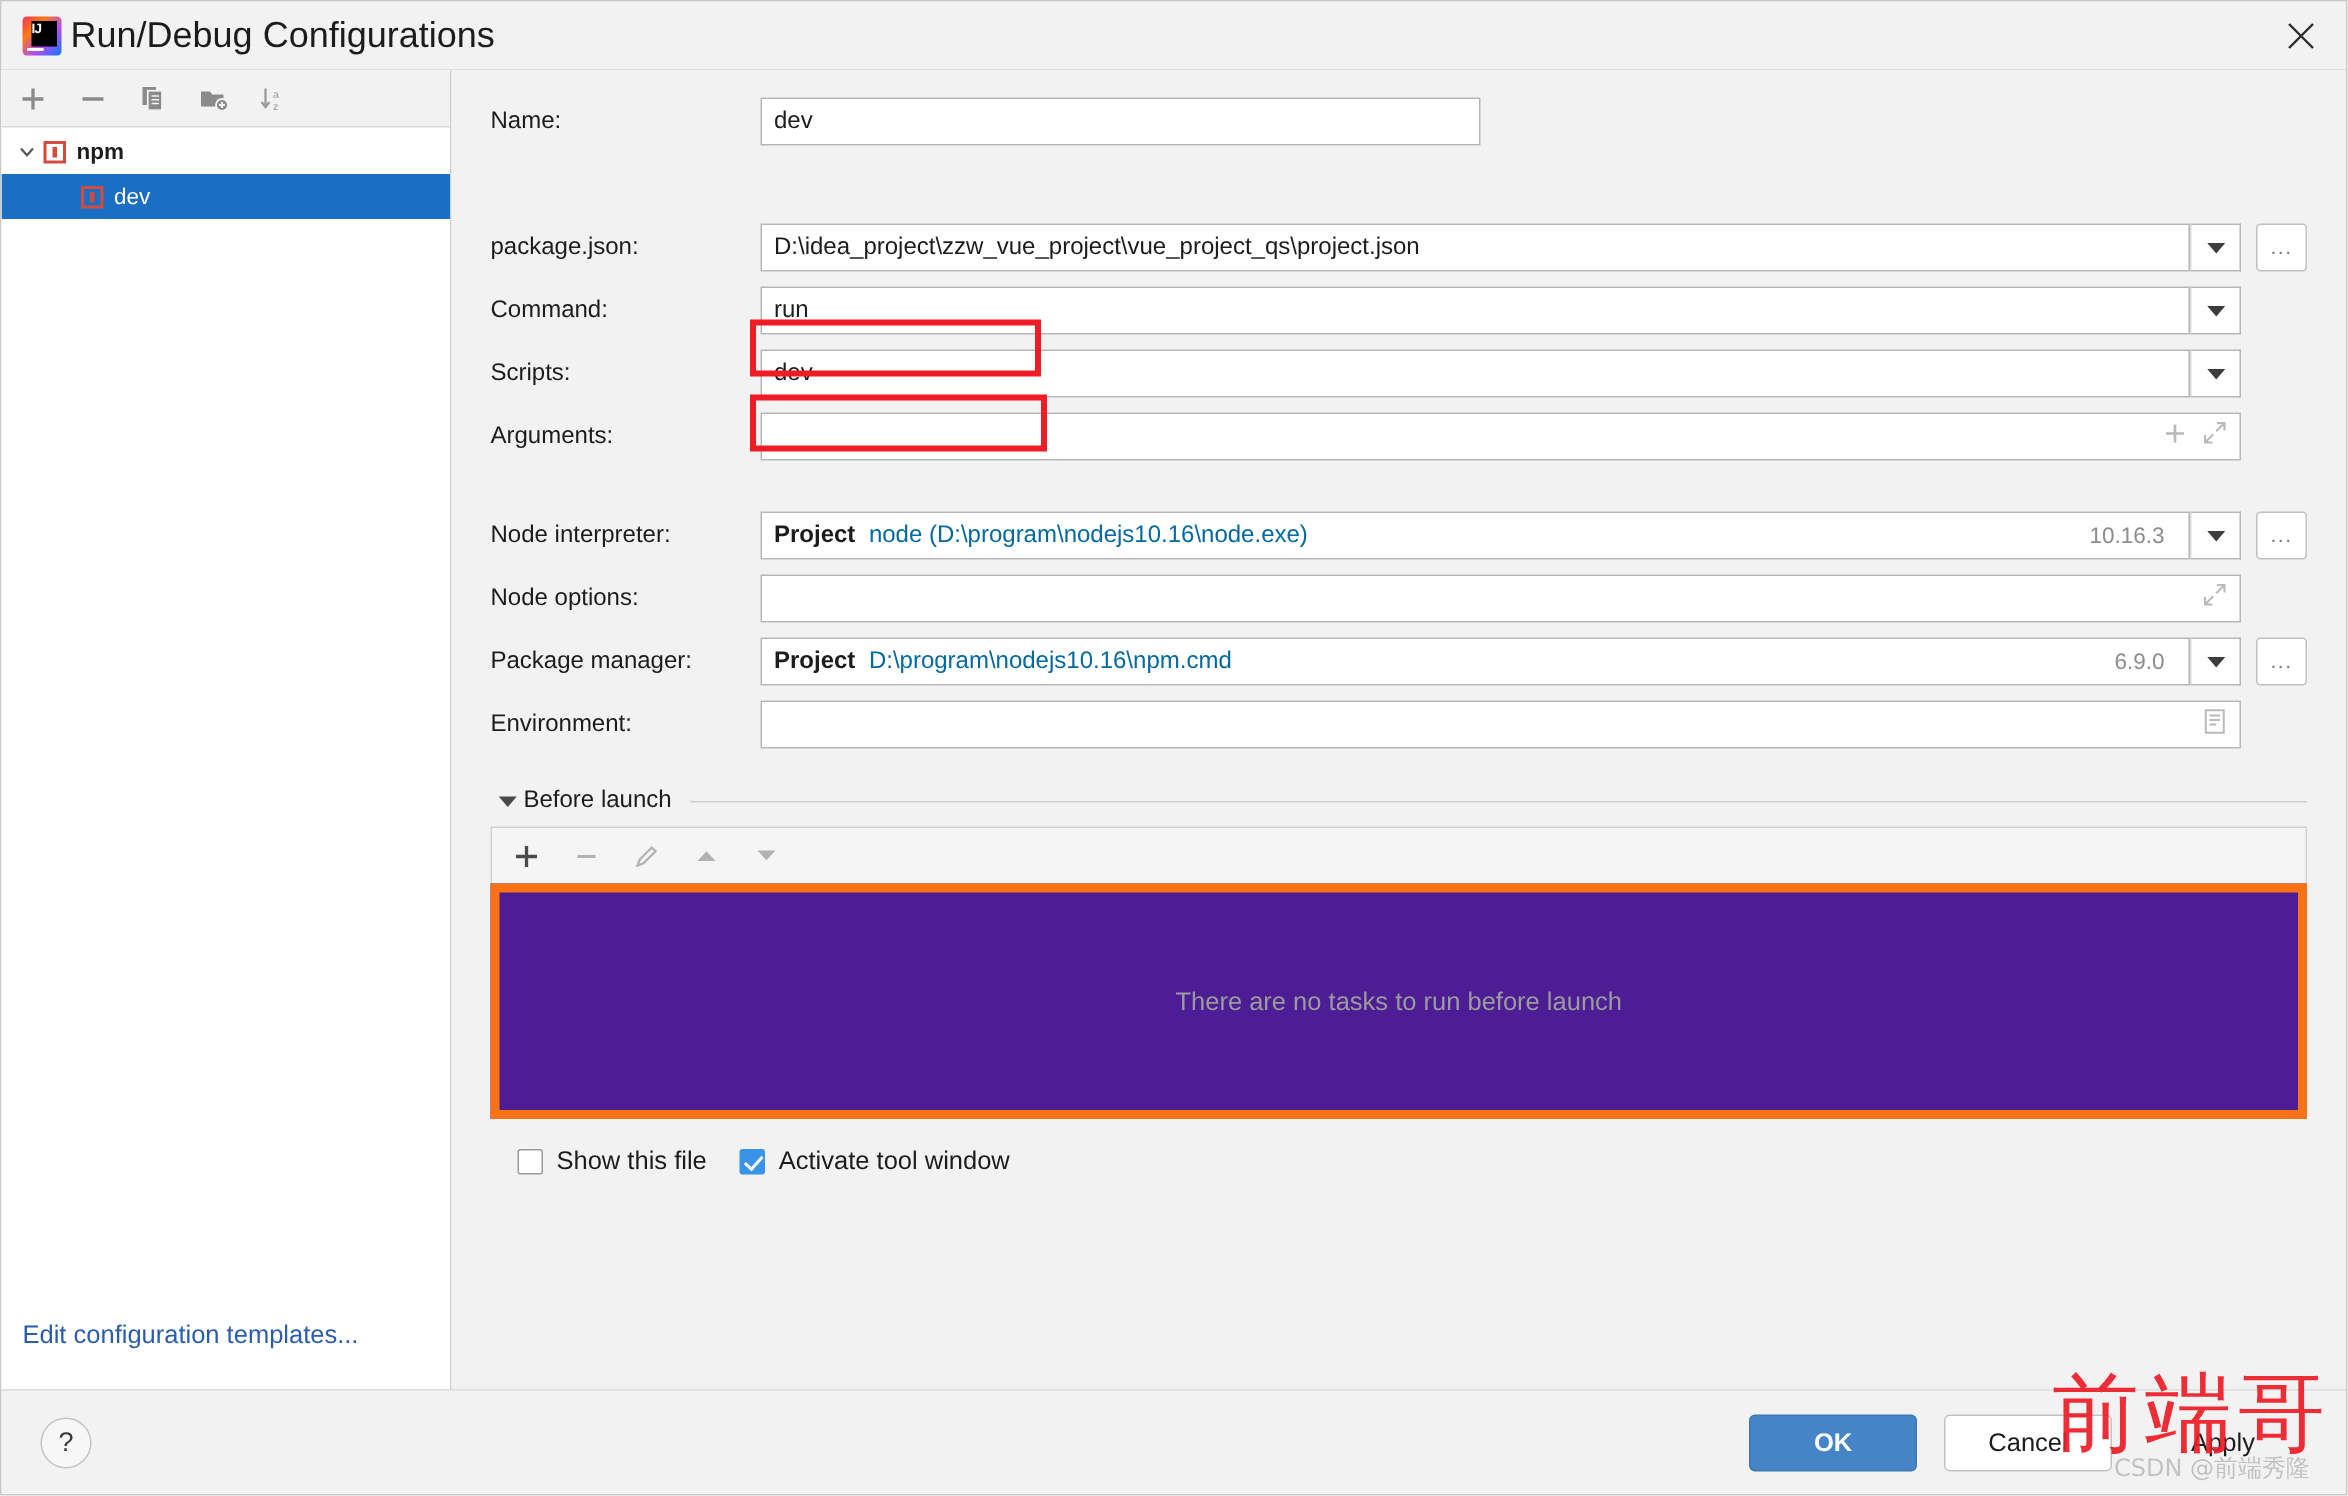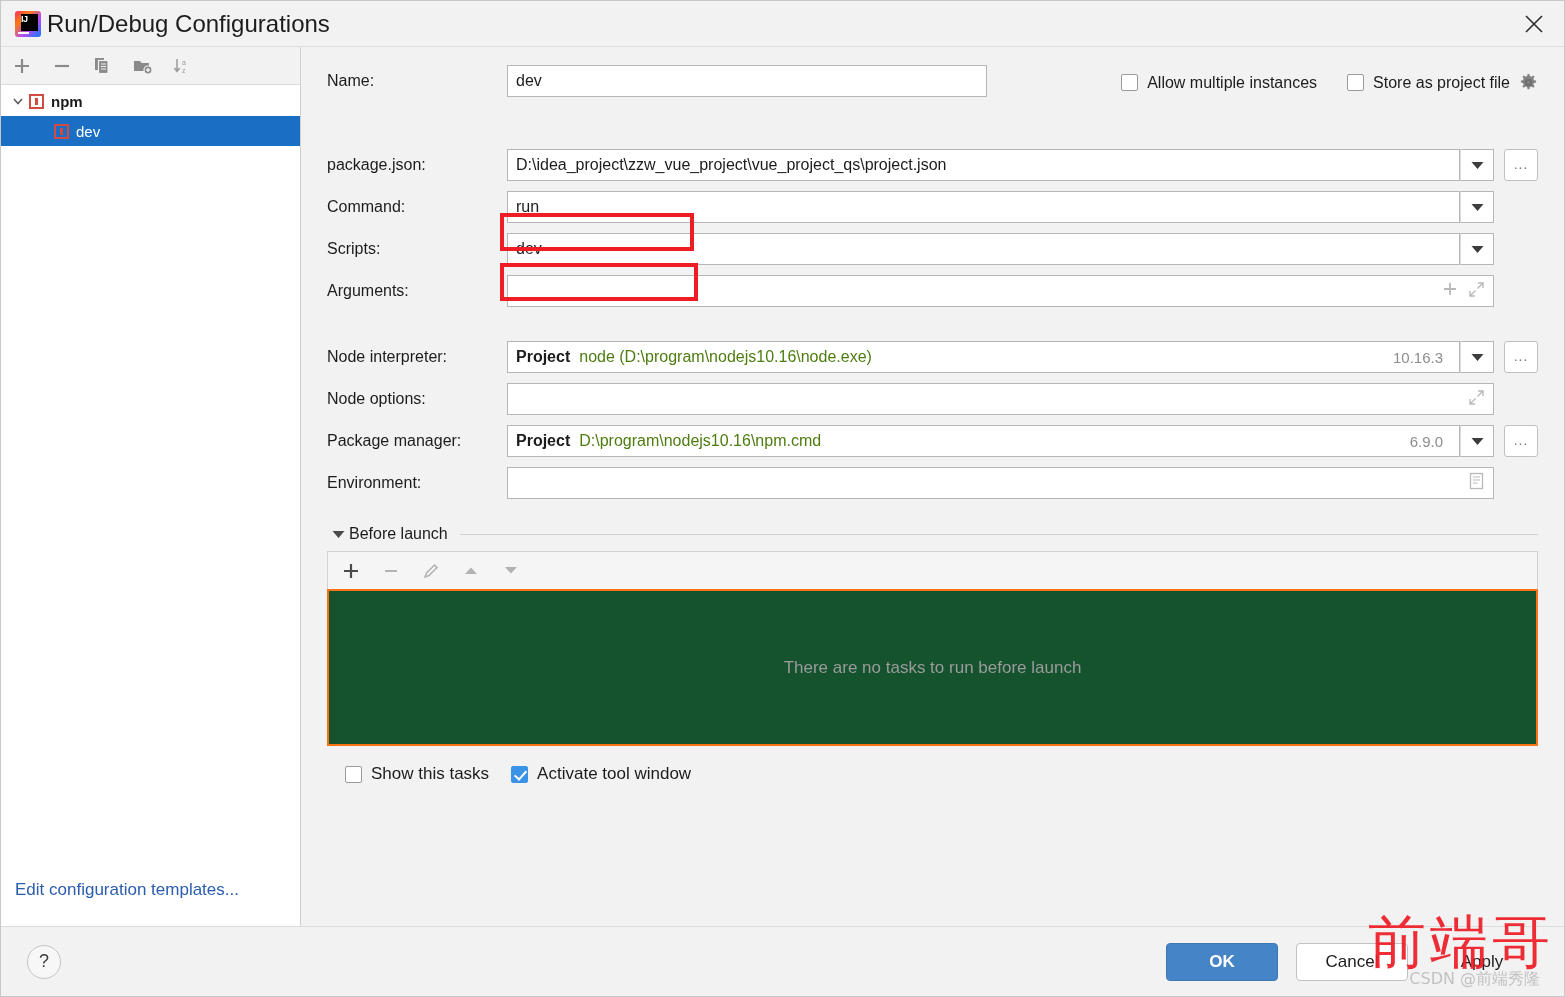--- a/index.html
+++ b/index.html
@@ -186,21 +186,21 @@
     background: #ffffff;
     border: 1px solid #b6b6b6;
     display: flex;
     align-items: center;
     padding: 0 8px;
     font-size: 16px;
     color: #1c1c1c;
     min-width: 0;
   }
   .field .val { white-space: nowrap; overflow: hidden; text-overflow: ellipsis; }
-  .field .muted { color: #4d7c0f; }
+  .field .muted { color: #0369a1; }
   .field .bold { font-weight: bold; margin-right: 9px; }
   .field .ver { color: #8d8d8d; margin-left: auto; padding-right: 8px; font-size: 15px; }
   .field .tail-ico { margin-left: auto; display:flex; align-items:center; gap: 10px; color:#b9b9b9; }
 
   .combo-arrow {
     width: 34px; height: 32px;
     flex: 0 0 34px;
     border: 1px solid #b6b6b6;
     border-left: none;
     background: #ffffff;
@@ -279,22 +279,22 @@
     border-bottom: none;
     display: flex;
     align-items: center;
     padding-left: 10px;
     gap: 14px;
   }
   .bl-ico { width: 26px; height: 26px; display:flex; align-items:center; justify-content:center; color:#b2b2b2; }
   .bl-ico.active { color: #4a4a4a; }
   .bl-list {
     height: 157px;
-    background: #14532d;
-    border: 2px solid #f97316;
+    background: #4c1d95;
+    border: 6px solid #f97316;
     display: flex;
     align-items: center;
     justify-content: center;
     font-size: 17px;
     color: #9b9b9b;
   }
   .bottom-checks {
     display: flex;
     align-items: center;
     gap: 22px;
@@ -466,36 +466,20 @@
 
     <div class="right-pane">
 
       <div class="form-row">
         <div class="f-label">Name:</div>
         <div class="field" style="max-width:480px;">
           <span class="val">dev</span>
         </div>
       </div>
 
-      <div class="top-checks">
-        <div class="chk-wrap">
-          <div class="chk"></div>
-          <span>Allow multiple instances</span>
-        </div>
-        <div class="chk-wrap">
-          <div class="chk"></div>
-          <span>Store as project file</span>
-          <span class="gear-ico">
-            <svg width="19" height="19" viewBox="0 0 20 20">
-              <path d="M10 6.2a3.8 3.8 0 100 7.6 3.8 3.8 0 000-7.6zm0 5.6a1.8 1.8 0 110-3.6 1.8 1.8 0 010 3.6z" fill="#6e6e6e"></path>
-              <path d="M9 1h2l.4 2.2 1.7.7L15 2.6l1.4 1.4-1.3 1.9.7 1.7L18 8v2l-2.2.4-.7 1.7 1.3 1.9L15 15.4l-1.9-1.3-1.7.7L11 17H9l-.4-2.2-1.7-.7L5 15.4 3.6 14l1.3-1.9-.7-1.7L2 10V8l2.2-.4.7-1.7L3.6 4 5 2.6l1.9 1.3 1.7-.7z" fill="#6e6e6e" opacity="0.85"></path>
-            </svg>
-          </span>
-        </div>
-      </div>
 
       <div class="gap-lg"></div>
 
       <div class="form-row">
         <div class="f-label">package.json:</div>
         <div class="field">
           <span class="val">D:\idea_project\zzw_vue_project\vue_project_qs\project.json</span>
         </div>
         <div class="combo-arrow attached">
           <svg width="13" height="9" viewBox="0 0 13 9">
@@ -651,21 +635,21 @@
             </svg>
         </div>
       </div>
       <div class="bl-list">
         <span>There are no tasks to run before launch</span>
       </div>
 
       <div class="bottom-checks">
         <div class="chk-wrap">
           <div class="chk"></div>
-          <span>Show this tasks</span>
+          <span>Show this file</span>
         </div>
         <div class="chk-wrap">
           <div class="chk checked"></div>
           <span>Activate tool window</span>
         </div>
       </div>
 
     </div>
   </div>
 

